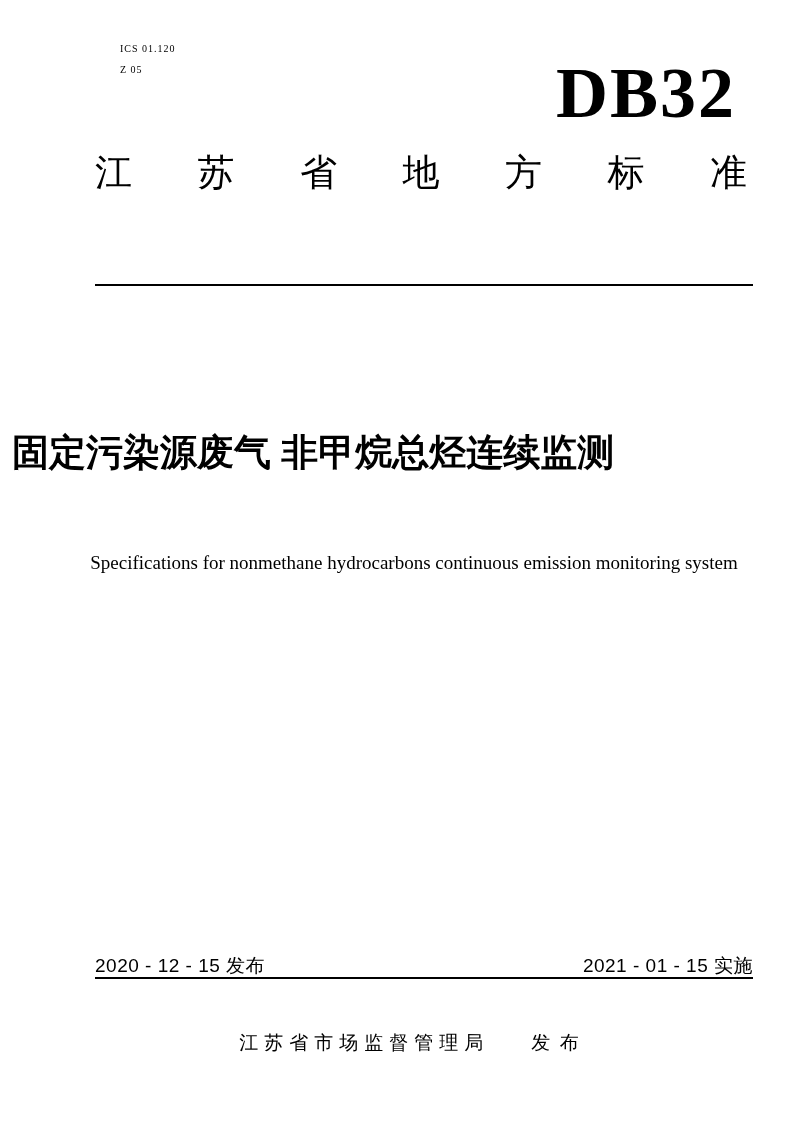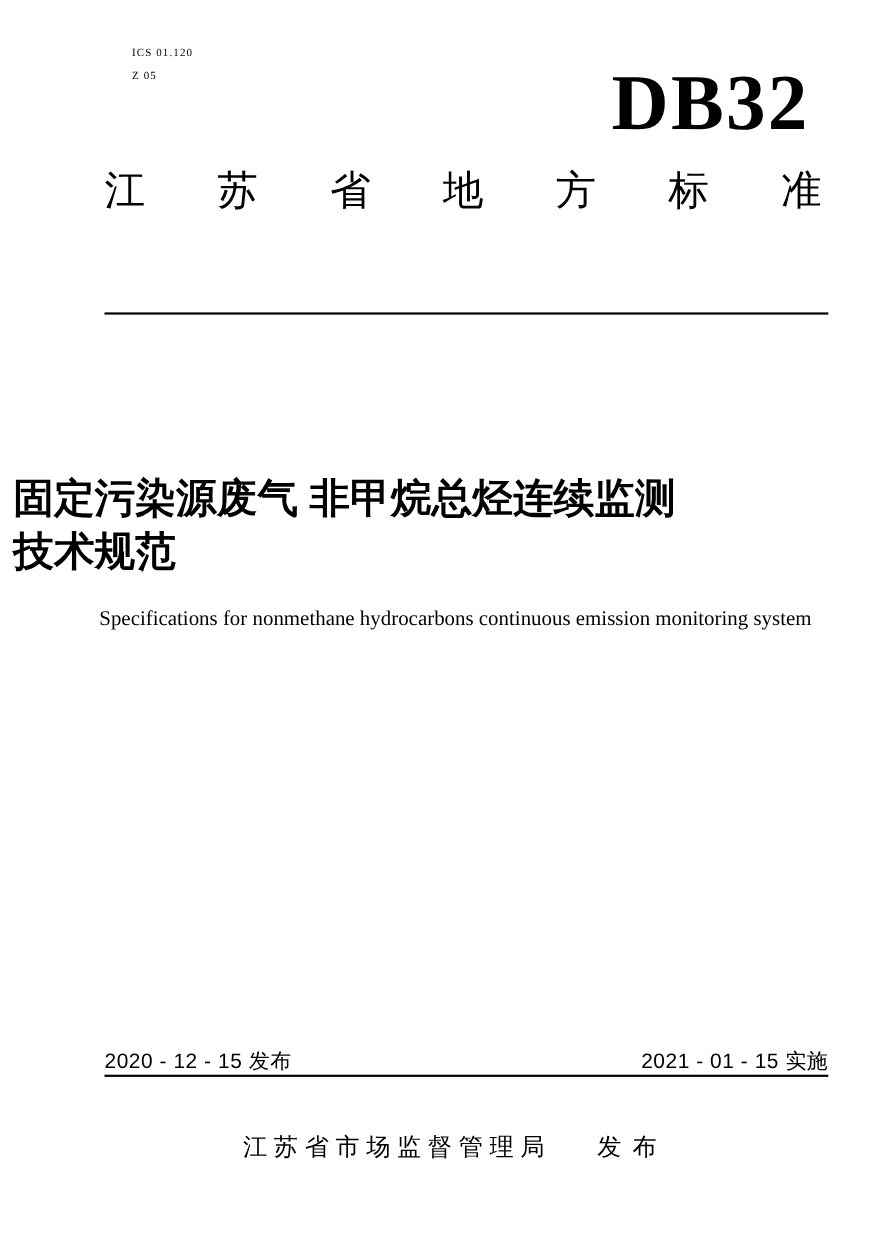--- a/index.html
+++ b/index.html
@@ -116,21 +116,21 @@
   
   .publisher-row {
     position: absolute;
     top: 1030px;
     left: 20px;
     width: 780px;
     display: flex;
     justify-content: center;
     align-items: baseline;
     gap: 42px;
-    font-size: 22px;
+    font-size: 19px;
     line-height: 26px;
   }
   .issuer-name { letter-spacing: 6px; }
   .issue-label { letter-spacing: 2px; text-align: right; }
 </style>
 </head>
 <body>
 
 <div class="page">
 
@@ -149,21 +149,20 @@
     <span>方</span>
     <span>标</span>
     <span>准</span>
   </div>
 
 
   <div class="rule rule-top"></div>
 
   <div class="title-block">
     <div>固定污染源废气 非甲烷总烃连续监测</div>
-    <div>技术规范</div>
   </div>
 
   <div class="subtitle-block">
     <div>Specifications for nonmethane hydrocarbons continuous emission monitoring system</div>
   </div>
 
   <div class="date-row">
     <span>2020 - 12 - 15 发布</span>
     <span>2021 - 01 - 15 实施</span>
   </div>

